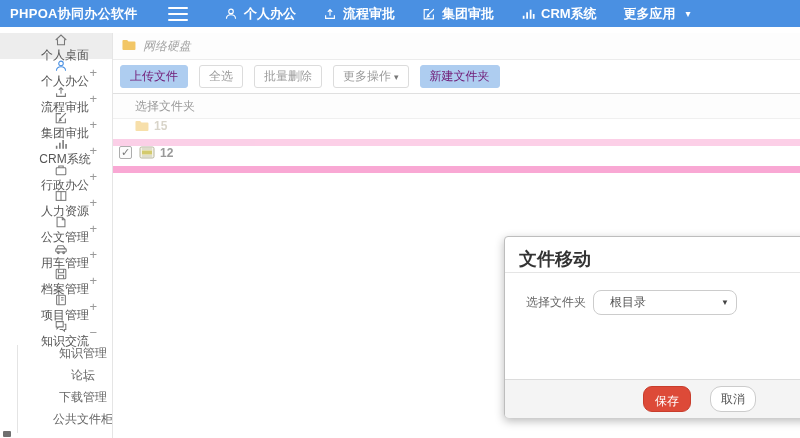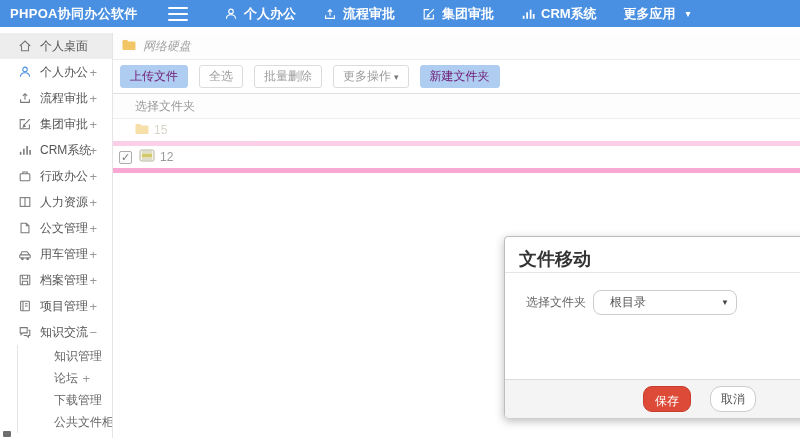--- a/index.html
+++ b/index.html
@@ -11,42 +11,42 @@
   .logo{width:148px;padding-left:10px;font-size:13px;font-weight:bold;letter-spacing:.3px;}
   .hamburger{width:20px;height:14px;display:flex;flex-direction:column;justify-content:space-between;margin:0 24px 0 8px;cursor:pointer;}
   .hamburger span{display:block;height:2px;background:#fff;border-radius:1px;}
   .tnav{display:flex;align-items:center;gap:27px;font-size:13px;font-weight:bold;}
   .tnav-item{display:flex;align-items:center;gap:6px;cursor:pointer;}
   .tnav-item svg{display:block;}
   .caret{font-size:10px;line-height:1;margin-left:4px;}
 
   
   .sidebar{position:absolute;left:0;top:33px;width:113px;bottom:0;background:#fff;border-right:1px solid #e5e5e5;overflow:hidden;}
-  .sb-item{position:relative;height:26px;display:flex;align-items:center;padding-left:18px;font-size:12px;color:#555;cursor:pointer;}
+  .sb-item{position:relative;height:26px;display:flex;align-items:center;padding-left:18px;font-size:12px;color:#555;cursor:pointer;flex-direction:column;}
   .sb-item.active{background:#ededed;}
   .sb-ico{width:14px;height:14px;margin-right:8px;flex:0 0 auto;display:flex;align-items:center;}
   .sb-label{white-space:nowrap;}
   .sb-expand{position:absolute;right:15px;top:50%;transform:translateY(-50%);color:#999;font-size:13px;}
   .sb-sub{margin-left:17px;border-left:1px solid #e4e4e4;}
   .sb-sub .sb-item{height:22px;padding-left:36px;color:#666;}
   .sb-sub .sb-expand{right:22px;}
   .clip-frag{position:absolute;left:3px;top:431px;width:8px;height:6px;background:#6f6f6f;border-radius:1px;}
 
   
   .main{position:absolute;left:113px;top:33px;right:0;bottom:0;background:#fff;}
   .breadcrumb{height:27px;display:flex;align-items:center;gap:7px;padding-left:8px;font-size:12px;color:#a3a3a3;border-bottom:1px solid #ececec;background:#fdfdfd;font-style:italic;}
   .toolbar{height:33px;display:flex;align-items:center;gap:11px;padding-left:7px;}
   .btn{height:23px;display:inline-flex;align-items:center;border-radius:3px;font-size:12px;padding:0 9px;cursor:pointer;white-space:nowrap;}
   .btn-lightblue{background:#aecdf0;color:#701a75;border:1px solid #aecdf0;}
   .btn-plain{background:#fff;color:#9b9b9b;border:1px solid #dcdcdc;}
   .btn .caret2{font-size:9px;margin-left:3px;color:#777;}
 
   .ftable{border-top:1px solid #e0e0e0;}
   .f-head{height:25px;display:flex;align-items:center;padding-left:22px;font-size:12px;color:#9a9a9a;border-bottom:1px solid #f0f0f0;background:#fdfdfd;}
-  .f-row{height:27px;display:flex;align-items:center;border-bottom:5px solid #f9a8d4;font-size:12px;cursor:pointer;}
+  .f-row{height:27px;display:flex;border-bottom:7px solid #f9a8d4;font-size:12px;cursor:pointer;font-weight:bold;}
   .f-row.faded{opacity:.55;}
   .f-row .name{margin-left:5px;}
   .row-folder{padding-left:21px;color:#b9b29e;}
   .row-file{padding-left:6px;color:#999;}
   .checkbox{width:13px;height:13px;border:1px solid #adadad;background:#fbfbfb;border-radius:2px;margin-right:7px;position:relative;cursor:pointer;}
   .checkbox.checked::after{content:"✓";position:absolute;left:1px;top:-1px;font-size:11px;color:#777;}
 
   
   .modal{position:absolute;left:504px;top:236px;width:390px;height:182px;background:#fff;border:1px solid #bdbdbd;border-radius:4px;box-shadow:0 3px 10px rgba(0,0,0,.28);}
   .m-head{height:36px;padding:10px 14px 0;border-bottom:1px solid #e5e5e5;}

